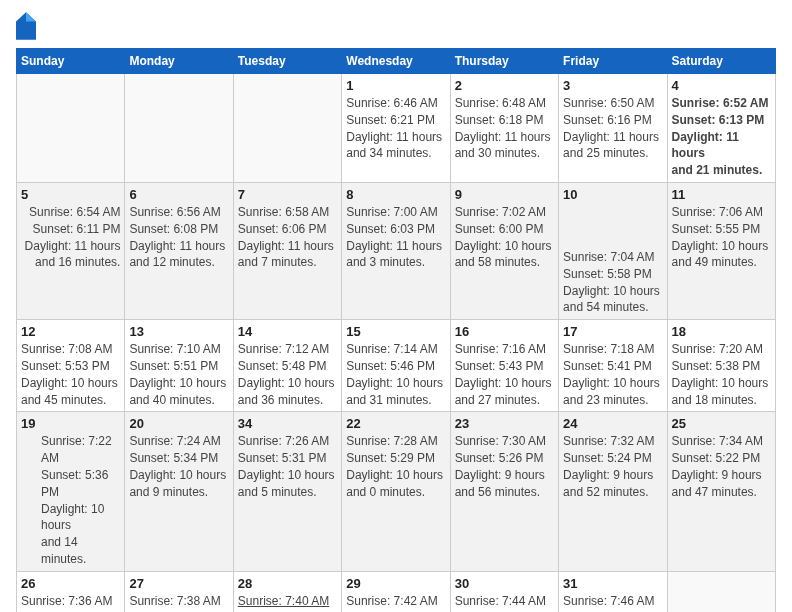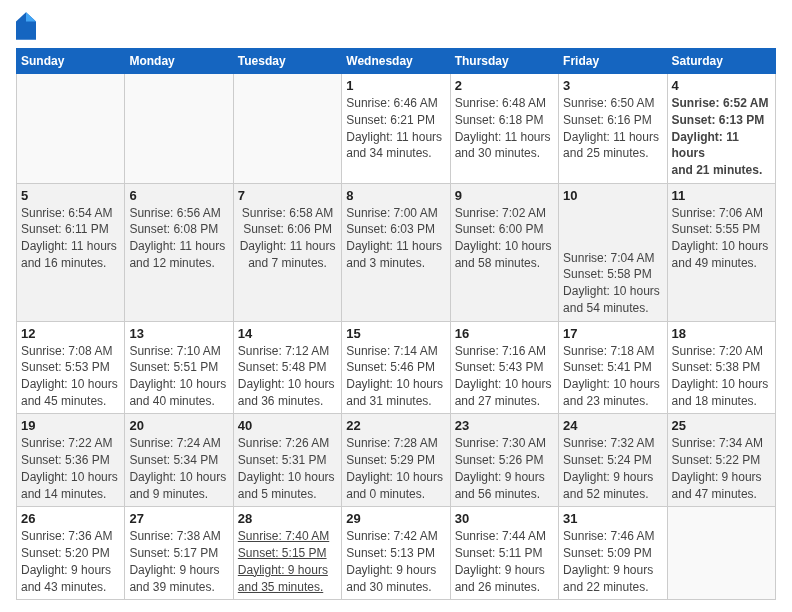--- a/index.html
+++ b/index.html
@@ -168,35 +168,35 @@
             <span class="day-number">4</span>
             <div class="day-info" style="white-space: pre-line; font-weight: bold;">Sunrise: 6:52 AM
 Sunset: 6:13 PM
 Daylight: 11 hours
 and 21 minutes.</div>
           </td>
         </tr>
         <tr class="row-shade">
           <td>
             <span class="day-number">5</span>
-            <div class="day-info" style="white-space: pre-line;">Sunrise: 6:54 AM
+            <div class="day-info" style="white-space: pre-line; text-align: right;">Sunrise: 6:54 AM
 Sunset: 6:11 PM
 Daylight: 11 hours
 and 16 minutes.</div>
           </td>
           <td>
             <span class="day-number">6</span>
             <div class="day-info" style="white-space: pre-line;">Sunrise: 6:56 AM
 Sunset: 6:08 PM
 Daylight: 11 hours
 and 12 minutes.</div>
           </td>
           <td>
             <span class="day-number">7</span>
-            <div class="day-info" style="white-space: pre-line; text-align: center;">Sunrise: 6:58 AM
+            <div class="day-info" style="white-space: pre-line;">Sunrise: 6:58 AM
 Sunset: 6:06 PM
 Daylight: 11 hours
 and 7 minutes.</div>
           </td>
           <td>
             <span class="day-number">8</span>
             <div class="day-info" style="white-space: pre-line;">Sunrise: 7:00 AM
 Sunset: 6:03 PM
 Daylight: 11 hours
 and 3 minutes.</div>
@@ -270,34 +270,34 @@
             <span class="day-number">18</span>
             <div class="day-info" style="white-space: pre-line;">Sunrise: 7:20 AM
 Sunset: 5:38 PM
 Daylight: 10 hours
 and 18 minutes.</div>
           </td>
         </tr>
         <tr class="row-shade">
           <td>
             <span class="day-number">19</span>
-            <div class="day-info" style="white-space: pre-line;">Sunrise: 7:22 AM
+            <div class="day-info" style="white-space: pre-line; margin-left: 20px;">Sunrise: 7:22 AM
 Sunset: 5:36 PM
 Daylight: 10 hours
 and 14 minutes.</div>
           </td>
           <td>
             <span class="day-number">20</span>
             <div class="day-info" style="white-space: pre-line;">Sunrise: 7:24 AM
 Sunset: 5:34 PM
 Daylight: 10 hours
 and 9 minutes.</div>
           </td>
           <td>
-            <span class="day-number">40</span>
+            <span class="day-number">34</span>
             <div class="day-info" style="white-space: pre-line;">Sunrise: 7:26 AM
 Sunset: 5:31 PM
 Daylight: 10 hours
 and 5 minutes.</div>
           </td>
           <td>
             <span class="day-number">22</span>
             <div class="day-info" style="white-space: pre-line;">Sunrise: 7:28 AM
 Sunset: 5:29 PM
 Daylight: 10 hours

